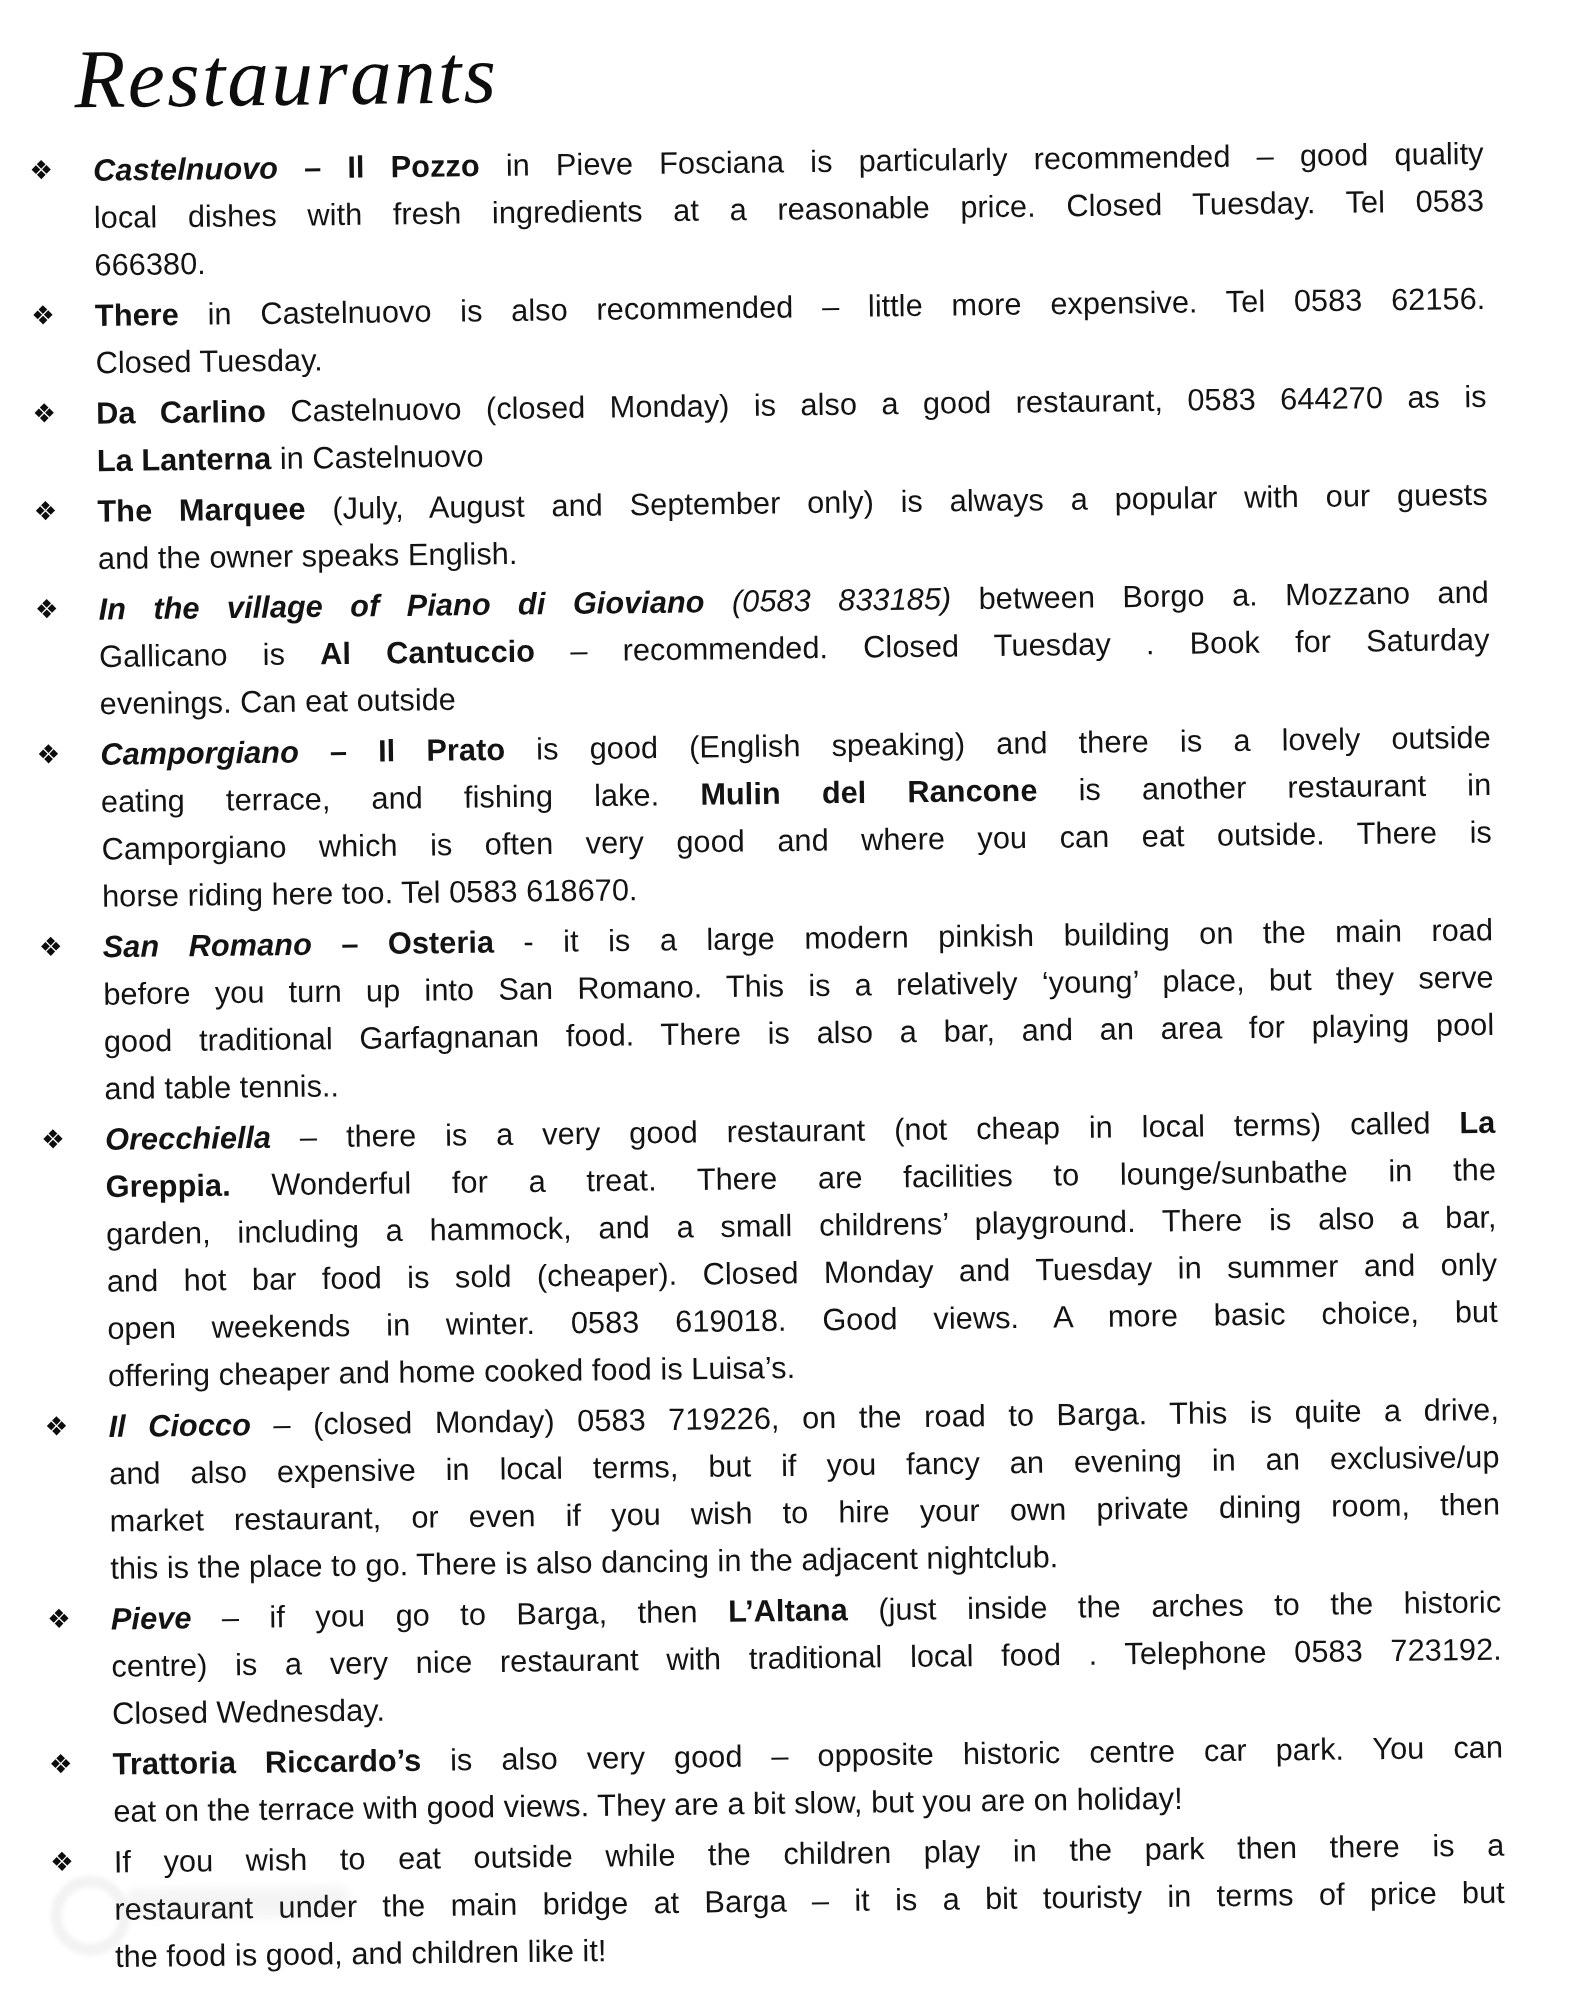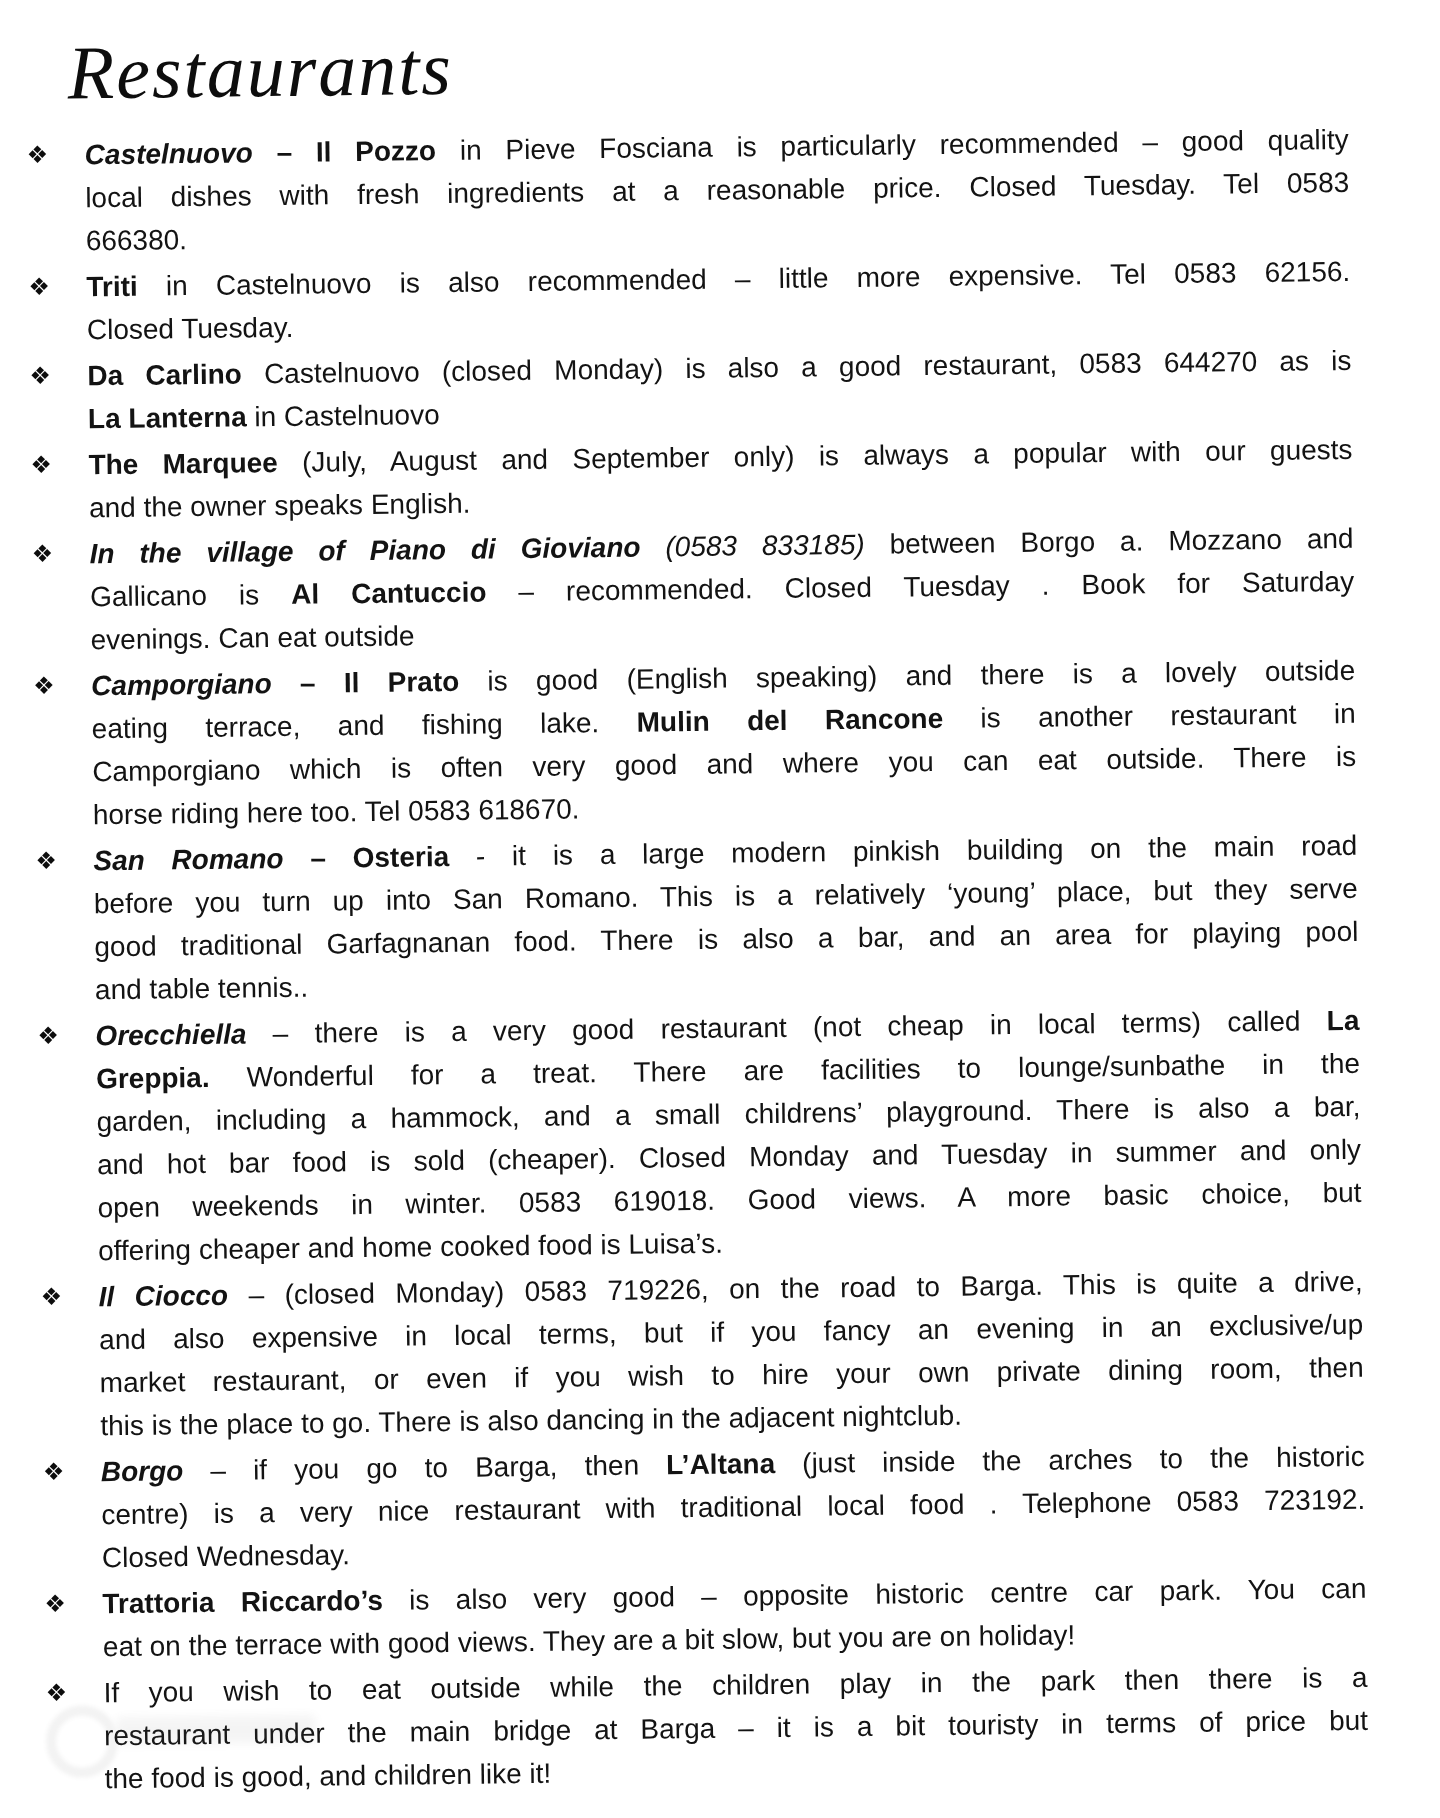--- a/index.html
+++ b/index.html
@@ -111,21 +111,21 @@
         <span class="bullet">❖</span>
         <div class="text">
           <div class="line"><span class="seg bi">Castelnuovo </span><span class="seg b">– Il Pozzo</span><span class="seg n"> in Pieve Fosciana is particularly recommended – good quality</span></div>
           <div class="line"><span class="seg n">local dishes with fresh ingredients at a reasonable price. Closed Tuesday. Tel 0583</span></div>
           <div class="line last"><span class="seg n">666380.</span></div>
         </div>
       </li>
       <li class="item">
         <span class="bullet">❖</span>
         <div class="text">
-          <div class="line"><span class="seg b">Triti</span><span class="seg n"> in Castelnuovo is also recommended – little more expensive. Tel 0583 62156.</span></div>
+          <div class="line"><span class="seg b">There</span><span class="seg n"> in Castelnuovo is also recommended – little more expensive. Tel 0583 62156.</span></div>
           <div class="line last"><span class="seg n">Closed Tuesday.</span></div>
         </div>
       </li>
       <li class="item">
         <span class="bullet">❖</span>
         <div class="text">
           <div class="line"><span class="seg b">Da Carlino</span><span class="seg n"> Castelnuovo (closed Monday) is also a good restaurant, 0583 644270 as is</span></div>
           <div class="line last"><span class="seg b">La Lanterna</span><span class="seg n"> in Castelnuovo</span></div>
         </div>
       </li>
@@ -178,21 +178,21 @@
         <div class="text">
           <div class="line"><span class="seg bi">Il Ciocco</span><span class="seg n"> – (closed Monday) 0583 719226, on the road to Barga. This is quite a drive,</span></div>
           <div class="line"><span class="seg n">and also expensive in local terms, but if you fancy an evening in an exclusive/up</span></div>
           <div class="line"><span class="seg n">market restaurant, or even if you wish to hire your own private dining room, then</span></div>
           <div class="line last"><span class="seg n">this is the place to go. There is also dancing in the adjacent nightclub.</span></div>
         </div>
       </li>
       <li class="item">
         <span class="bullet">❖</span>
         <div class="text">
-          <div class="line"><span class="seg bi">Borgo</span><span class="seg n"> – if you go to Barga, then </span><span class="seg b">L’Altana</span><span class="seg n"> (just inside the arches to the historic</span></div>
+          <div class="line"><span class="seg bi">Pieve</span><span class="seg n"> – if you go to Barga, then </span><span class="seg b">L’Altana</span><span class="seg n"> (just inside the arches to the historic</span></div>
           <div class="line"><span class="seg n">centre) is a very nice restaurant with traditional local food . Telephone 0583 723192.</span></div>
           <div class="line last"><span class="seg n">Closed Wednesday.</span></div>
         </div>
       </li>
       <li class="item">
         <span class="bullet">❖</span>
         <div class="text">
           <div class="line"><span class="seg b">Trattoria Riccardo’s</span><span class="seg n"> is also very good – opposite historic centre car park. You can</span></div>
           <div class="line last"><span class="seg n">eat on the terrace with good views. They are a bit slow, but you are on holiday!</span></div>
         </div>

